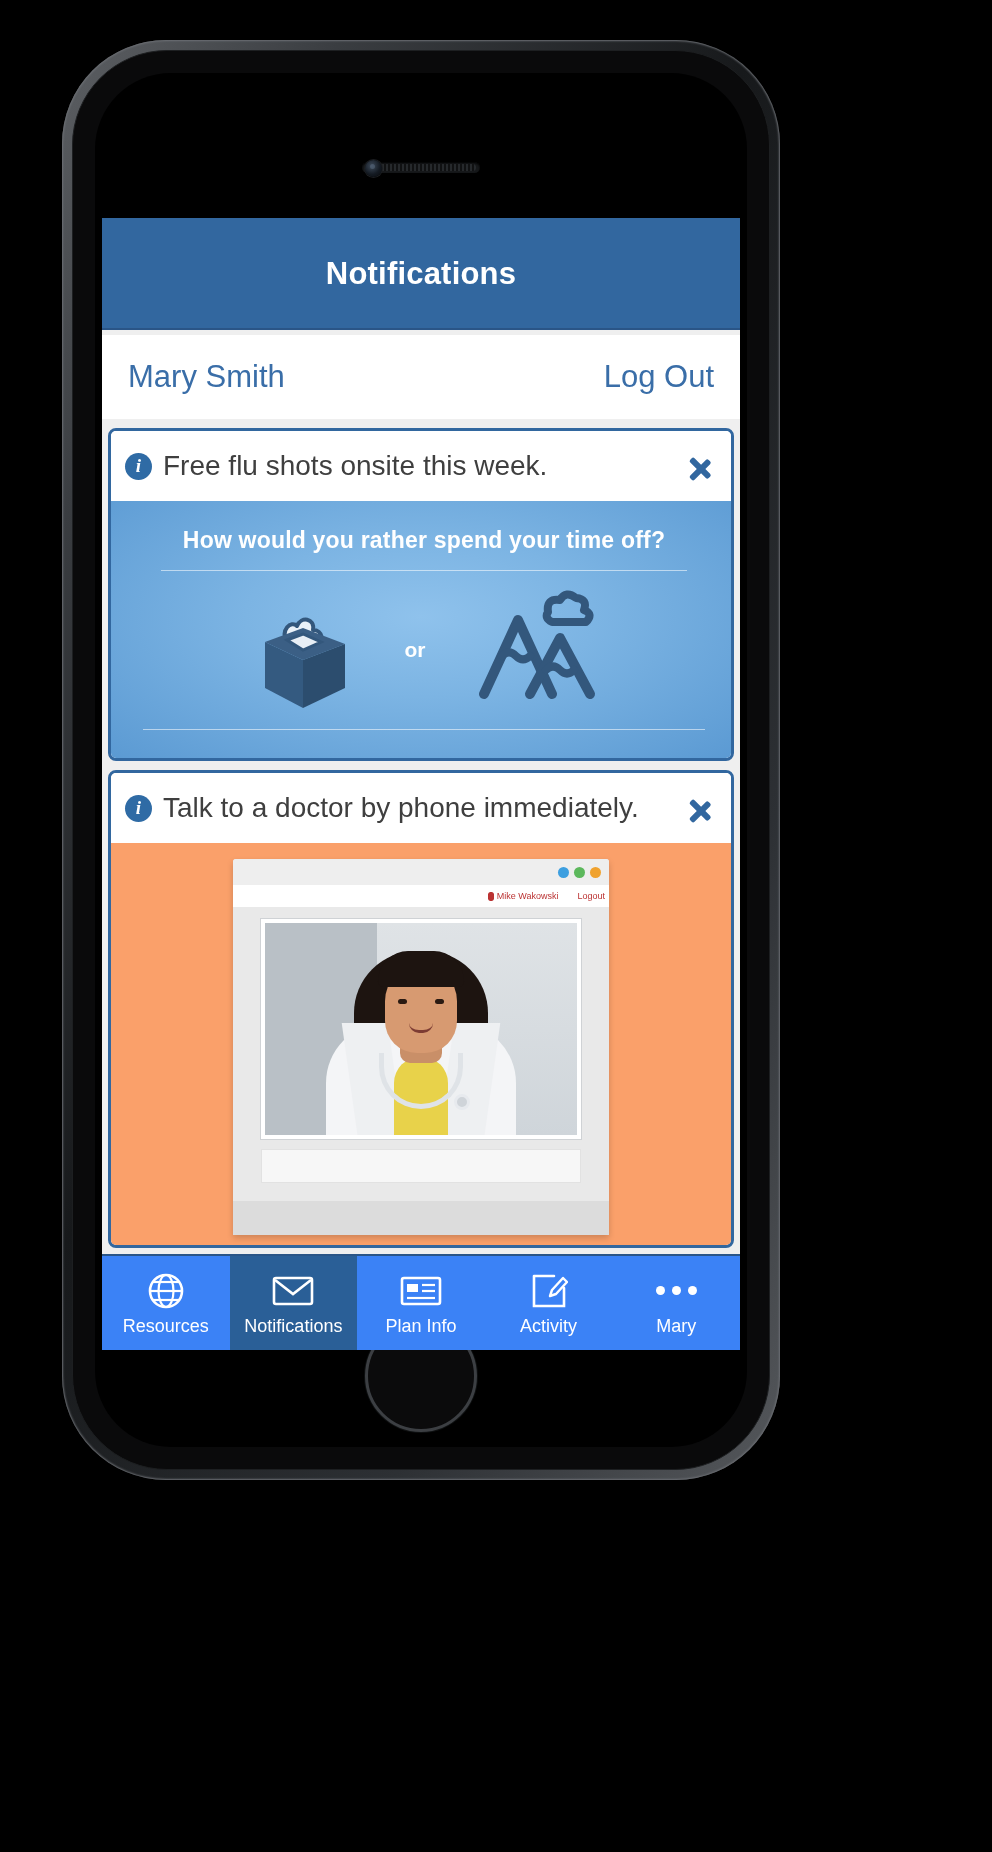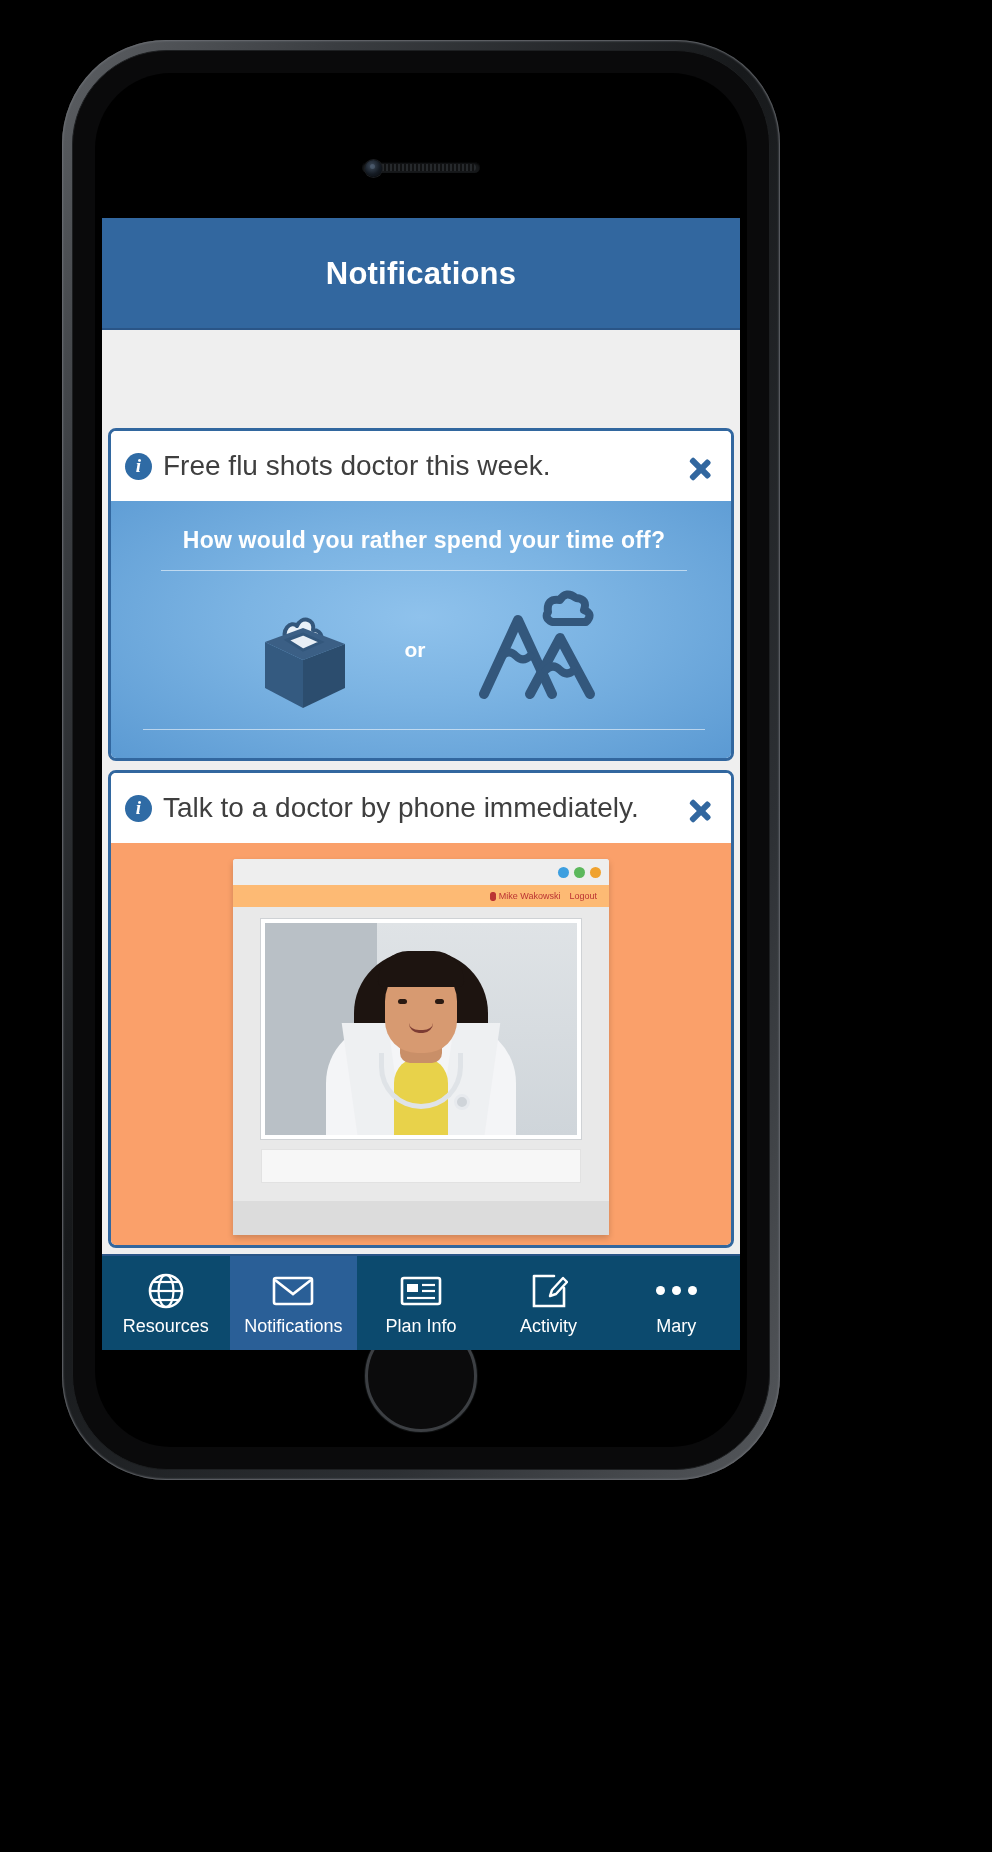--- a/index.html
+++ b/index.html
@@ -188,23 +188,23 @@
     overflow:hidden;
   }
   .browser-bar {
     height: 26px; background:#eeeeee; position:relative;
     display:flex; align-items:center; justify-content:flex-end;
     padding-right:8px; gap:5px;
   }
   .dot { width:11px; height:11px; border-radius:50%; }
   .dot.blue{ background:#3d9fe0;} .dot.green{ background:#5cb85c;} .dot.orange{ background:#f0a22e;}
   .browser-sub {
-    height:22px; background:#fdba74;
+    height:22px; background:#ffffff;
     display:flex; align-items:center; justify-content:flex-end;
-    gap:9px; padding-right:12px;
+    gap:19px; padding-right:4px;
   }
   .sub-user { color:#b33; font-size:9px; display:flex; align-items:center; gap:3px;}
   .sub-user .person{
     width:6px;height:9px;background:#b33;
     -webkit-mask: radial-gradient(circle at 50% 25%, #000 28%, transparent 29%), linear-gradient(#000,#000);
     border-radius:2px;
   }
   .sub-logout { color:#b33; font-size:9px; }
   .video-stage {
     background:#e9e9e9; padding: 12px 28px 0 28px;
@@ -266,21 +266,21 @@
   }
   .video-bar {
     background:#e9e9e9; padding: 10px 28px 18px 28px;
   }
   .video-bar-inner{ height: 34px; background:#f7f7f7; border:1px solid #e2e2e2;}
   .browser-foot { height: 34px; background:#dcdcdc; }
 
   
   .tabbar {
     position:absolute; left:0; right:0; bottom:0; height: 96px;
-    background:#0c4a6e; display:flex;
+    background:#3b82f6; display:flex;
     border-top: 2px solid #2a5587;
   }
   .tab {
     flex:1 1 0; display:flex; flex-direction:column;
     align-items:center; justify-content:center; gap:4px;
     color:#fff; cursor:pointer;
   }
   .tab.active { background:#2a5f97; }
   .tab-label { font-size:18px; color:#fff; }
   .tab-icon  { width:46px; height:42px; display:flex; align-items:center; justify-content:center;}
@@ -304,27 +304,31 @@
     <div class="camera"></div>
     <div class="home-btn"></div>
   </div>
 
   <div class="screen">
 
     <div class="nav-bar">
       <div class="nav-title">Notifications</div>
     </div>
 
+    <div class="user-bar">
+      <div class="user-name">Mary Smith</div>
+      <div class="logout">Log Out</div>
+    </div>
 
     <div class="feed">
 
       <div class="card">
         <div class="card-head">
           <span class="info-icon">i</span>
-          <span class="card-title">Free flu shots doctor this week.</span>
+          <span class="card-title">Free flu shots onsite this week.</span>
           <span class="chevron"></span>
         </div>
 
         <div class="poll">
           <div class="poll-q">How would you rather spend your time off?</div>
           <div class="poll-rule"></div>
 
           <div class="poll-row">
             <span>
               <svg class="icon-svg" width="112" height="120" viewBox="0 0 112 120">

